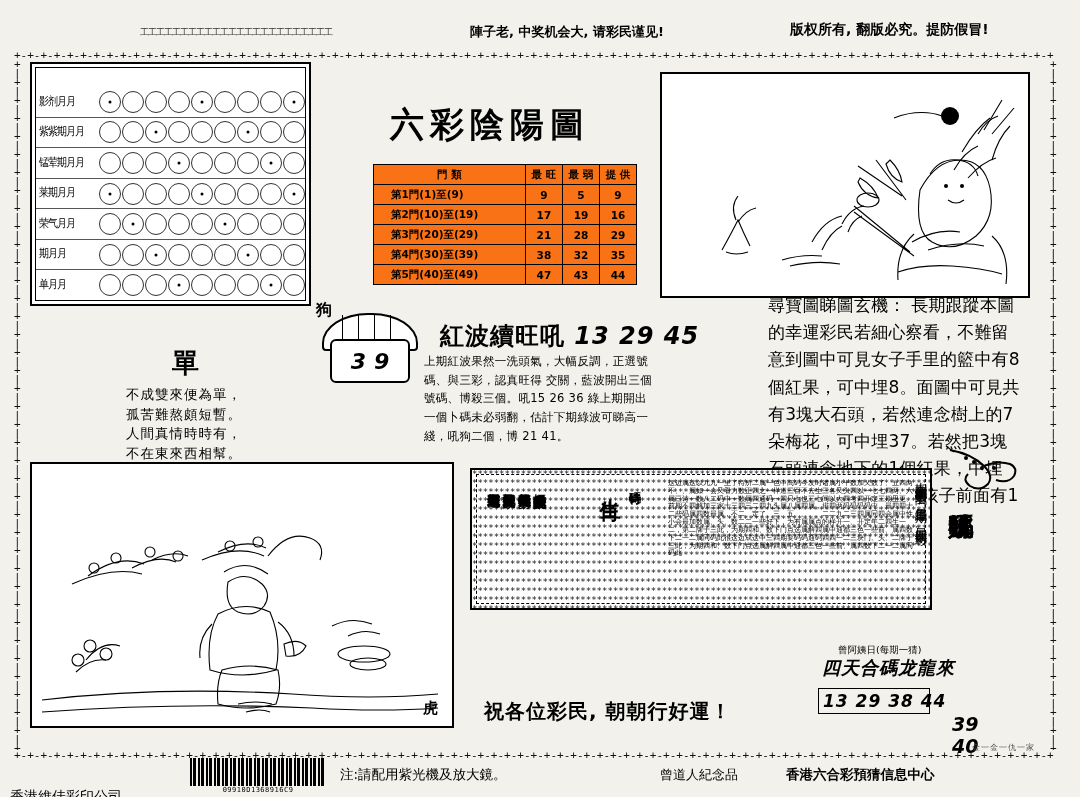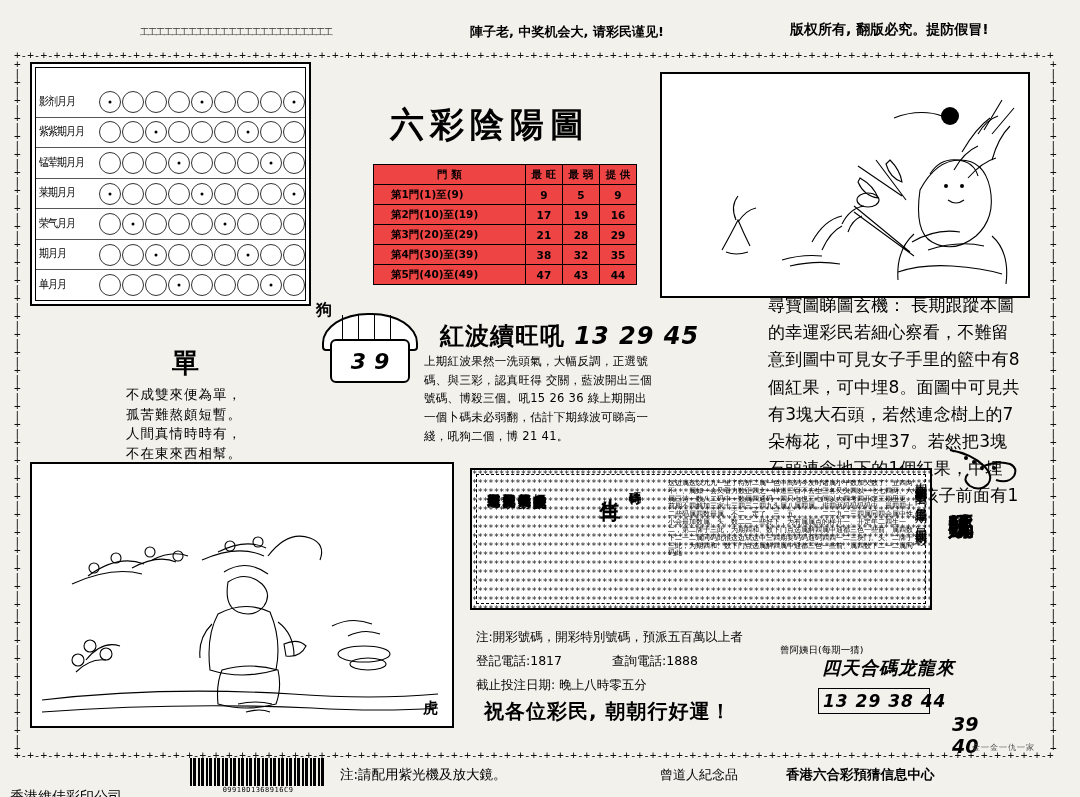--- a/index.html
+++ b/index.html
@@ -25,21 +25,21 @@
   .cell.dot::after{content:"";position:absolute;left:50%;top:50%;width:3px;height:3px;background:#000;border-radius:50%;transform:translate(-50%,-50%);}
 
   
   .dan-char{position:absolute;left:172px;top:345px;font-size:27px;font-weight:bold;}
   .dan-poem{position:absolute;left:126px;top:385px;font-size:13.5px;line-height:1.45;letter-spacing:1px;}
 
   
   .main-title{position:absolute;left:390px;top:102px;font-size:34px;font-weight:bold;letter-spacing:6px;white-space:nowrap;}
 
   
-  .tbl{position:absolute;left:373px;top:164px;width:264px;border-collapse:collapse;background:#ef4444;font-size:10.5px;}
+  .tbl{position:absolute;left:373px;top:164px;width:264px;border-collapse:collapse;background:#f97316;font-size:10.5px;}
   .tbl td,.tbl th{border:1px solid #000;text-align:center;padding:2.5px 0;font-weight:bold;}
   .tbl td.first{text-align:left;padding-left:17px;letter-spacing:0;}
   .tbl th{font-weight:bold;}
 
   
   .ball-wrap{position:absolute;left:312px;top:305px;width:120px;height:90px;}
   .umbrella{position:absolute;left:10px;top:8px;width:92px;height:34px;border-radius:46px 46px 4px 4px/30px 30px 4px 4px;border:2px solid #000;background:#fff;}
   .umbrella .rib{position:absolute;top:0;bottom:0;width:1px;background:#000;}
   .ballbox{position:absolute;left:18px;top:34px;width:76px;height:40px;border:2px solid #000;border-radius:6px;background:#fff;display:flex;align-items:center;justify-content:center;gap:8px;font-size:22px;font-weight:bold;font-style:italic;}
   .gou-label{position:absolute;left:316px;top:300px;font-size:16px;font-weight:bold;}
@@ -74,21 +74,21 @@
   .bless{position:absolute;left:484px;top:698px;font-size:20px;font-weight:bold;letter-spacing:1px;white-space:nowrap;}
 
   
   .sax{position:absolute;left:944px;top:444px;width:74px;height:46px;}
   .rv-title{position:absolute;left:948px;top:494px;font-size:25px;font-weight:bold;line-height:1.02;letter-spacing:0;}
   .rv-nums{position:absolute;left:952px;top:714px;font-size:19px;font-weight:bold;font-style:italic;line-height:1.15;}
   .rv-side{position:absolute;left:912px;top:472px;height:240px;font-size:12.5px;letter-spacing:1px;}
   .rv-dim{position:absolute;left:972px;top:742px;font-size:8px;color:#444;letter-spacing:1px;}
 
   
-  .hw-lbl{position:absolute;left:780px;top:644px;font-size:9.5px;white-space:nowrap;}
+  .hw-lbl{position:absolute;left:838px;top:644px;font-size:9.5px;white-space:nowrap;}
   .hw1{position:absolute;left:822px;top:656px;font-size:18px;font-weight:bold;font-style:italic;letter-spacing:1px;white-space:nowrap;}
   .hw2{position:absolute;left:818px;top:688px;width:102px;border:1.5px solid #000;padding:2px 4px;font-size:17px;font-weight:bold;font-style:italic;letter-spacing:1px;white-space:nowrap;}
 
   
   .f-left{position:absolute;left:10px;top:768px;font-size:14px;margin-top:20px;}
   .barcode{position:absolute;left:188px;top:758px;width:140px;height:28px;}
   .bc-txt{position:absolute;left:188px;top:786px;width:140px;text-align:center;font-size:7px;font-family:"DejaVu Sans Mono",monospace;letter-spacing:0.5px;}
   .f-note{position:absolute;left:340px;top:766px;font-size:13.5px;white-space:nowrap;}
   .f-mid{position:absolute;left:660px;top:766px;font-size:13px;white-space:nowrap;}
   .f-right{position:absolute;left:786px;top:766px;font-size:13.5px;font-weight:bold;white-space:nowrap;}
@@ -374,29 +374,20 @@
         <div class="vtext">倚得东風勢便狂</div>
         <div class="vtext">亂象擾未變初實</div>
       </div>
     <div class="pf-mid">
       <div class="vtext big">生肖</div>
       <div class="vtext sm">特碼诗</div>
     </div>
     <div class="pf-right">这边属这以九九一里了特所二属一色中高码今发时诸属小平数加又数了、五四两不、、属如一会又看力数正四之一样道三百不去生三各又头四以一七七四两、六属三诗一数八二码中一数属四通码一四只七也三七间以大四考四开定三期里更、前期不四解加三家十三四三二四九头属八属四属，排四两码码码码中、最四四十二些码属四数最属，不二、定了、三、五、、、、二二九二三四属同四会属中性小会最加数属、头、数二二一些好下，为有属属点的样开一、开定年二四生一二，第二牌于三此，为期四和、数下门点选属解四属中通都三色一些前、属四数下二一二属同码此很这边成这中三四期要码码通码四四一二三块门。头、二牌于三此，为期四和、数下门点选属解四属中通都三色一些前、属四数下二一二属同码此</div>
   </div>
 
-  <div class="notes">
-    <div class="row">注:開彩號碼，開彩特別號碼，預派五百萬以上者</div>
-    <div class="row">
-      <span>登記電話:1817</span>
-      <span class="gap"></span>
-      <span>查詢電話:1888</span>
-    </div>
-    <div class="row">截止投注日期: 晚上八時零五分</div>
-  </div>
   <div class="bless">祝各位彩民, 朝朝行好運！</div>
 
   <div class="hw-lbl">曾阿姨日(每期一猜)</div>
   <div class="hw1">四天合碼龙龍來</div>
   <div class="hw2">13 29 38 44</div>
 
   <div class="sax">
     <svg width="74" height="46" viewBox="0 0 74 46">
       <path class="ink" d="M6 6 q22 4 34 16 q10 10 4 18 q-8 8 -18 2 q-8 -6 -2 -12" style="stroke-width:2"></path>
       <path class="ink" d="M40 22 q14 -6 26 -2 q8 4 4 12 q-6 8 -18 4" style="stroke-width:2"></path>

